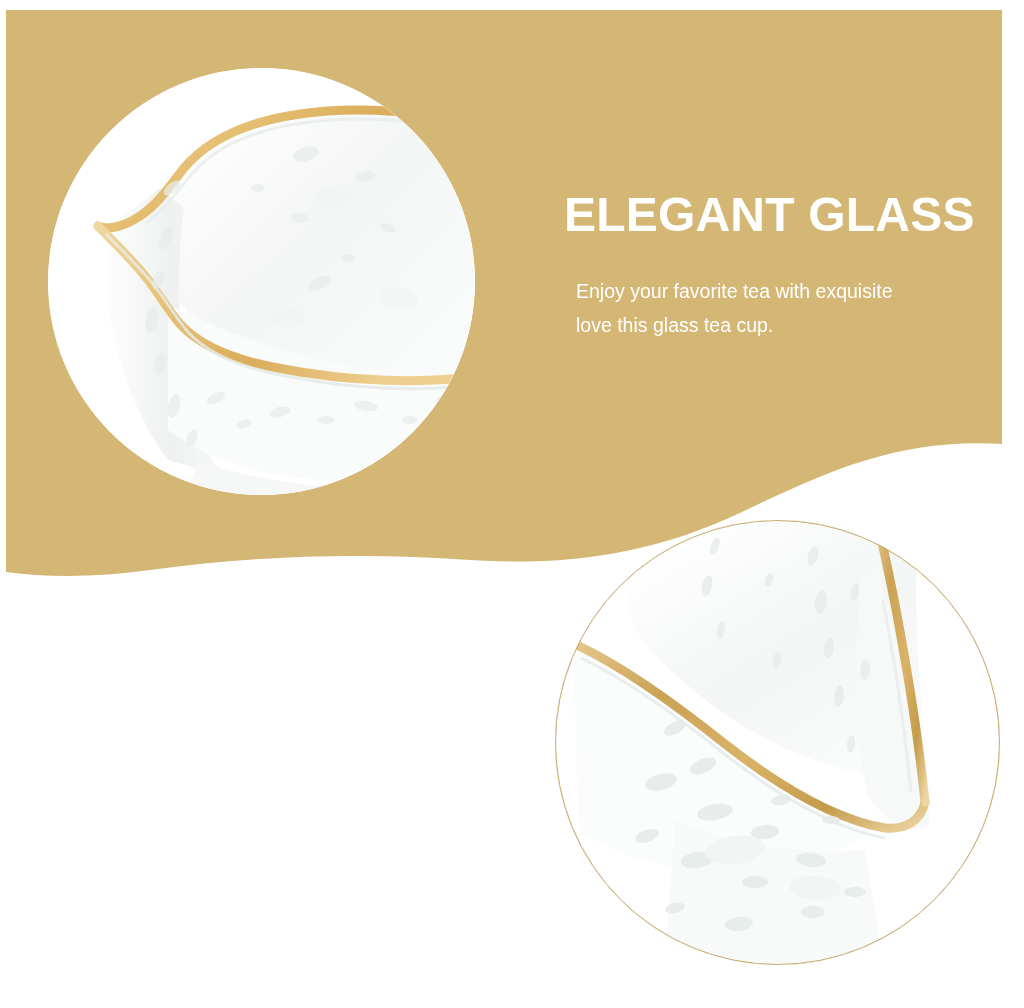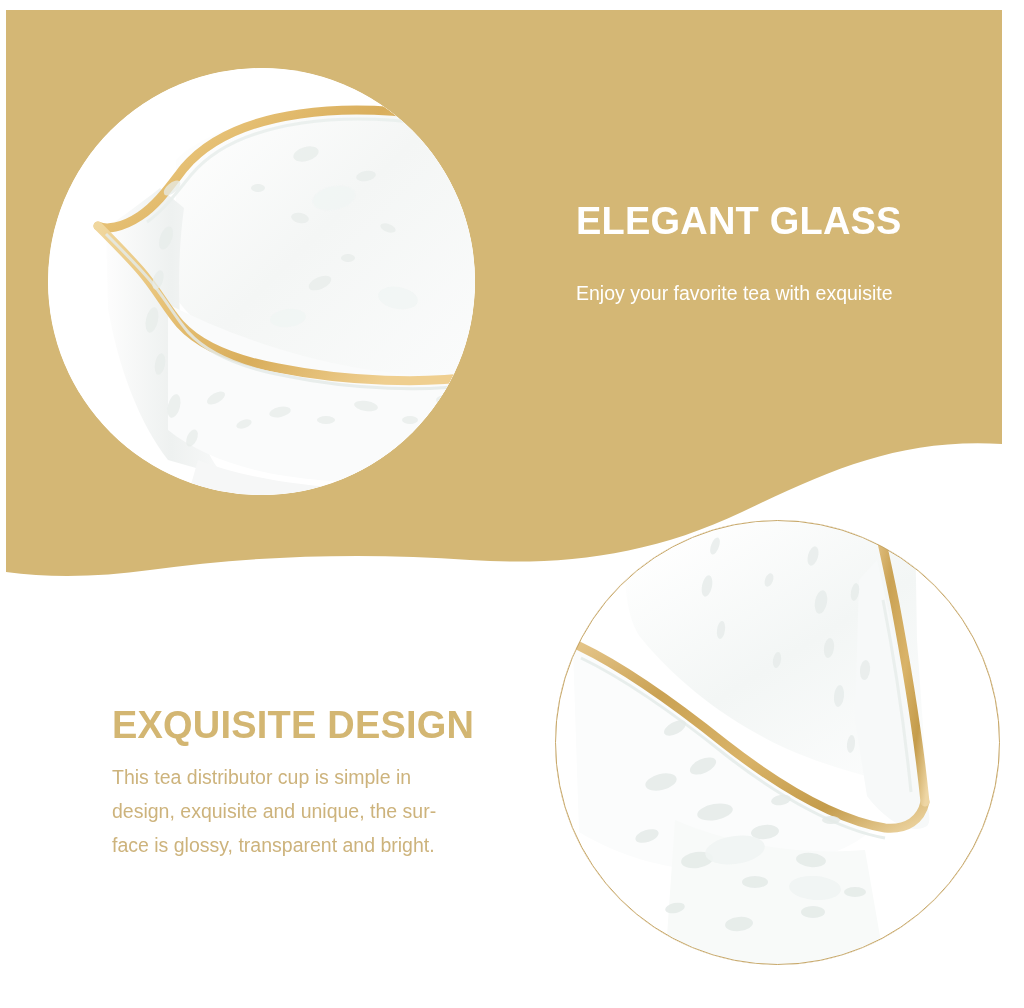--- a/index.html
+++ b/index.html
@@ -82,22 +82,22 @@
     width: 412px;
   }
   .block-bottom {
     position: absolute;
     left: 112px;
     top: 706px;
     width: 400px;
   }
 
   .headline-light {
-    margin: 16px;
-    font-size: 38px;
+    margin: 4px;
+    font-size: 48px;
     font-weight: bold;
     letter-spacing: 0.2px;
     color: #ffffff;
     line-height: 1.05;
     white-space: nowrap;
   }
   .headline-gold {
     margin: 0;
     font-size: 38px;
     font-weight: bold;
@@ -304,25 +304,18 @@
         </g>
       </g>
     </svg>
     <div class="ring"></div>
   </div>
 
   <div class="block-top">
     <h2 class="headline-light">ELEGANT GLASS</h2>
     <p class="body-light">
       <span class="body-line">Enjoy your favorite tea with exquisite</span>
+      <span class="body-line">love this glass tea cup.</span>
     </p>
   </div>
 
-  <div class="block-bottom">
-    <h2 class="headline-gold">EXQUISITE DESIGN</h2>
-    <p class="body-gold">
-      <span class="body-line">This tea distributor cup is simple in</span>
-      <span class="body-line">design, exquisite and unique, the sur-</span>
-      <span class="body-line">face is glossy, transparent and bright.</span>
-    </p>
-  </div>
 
 </div>
 
 </body></html>

